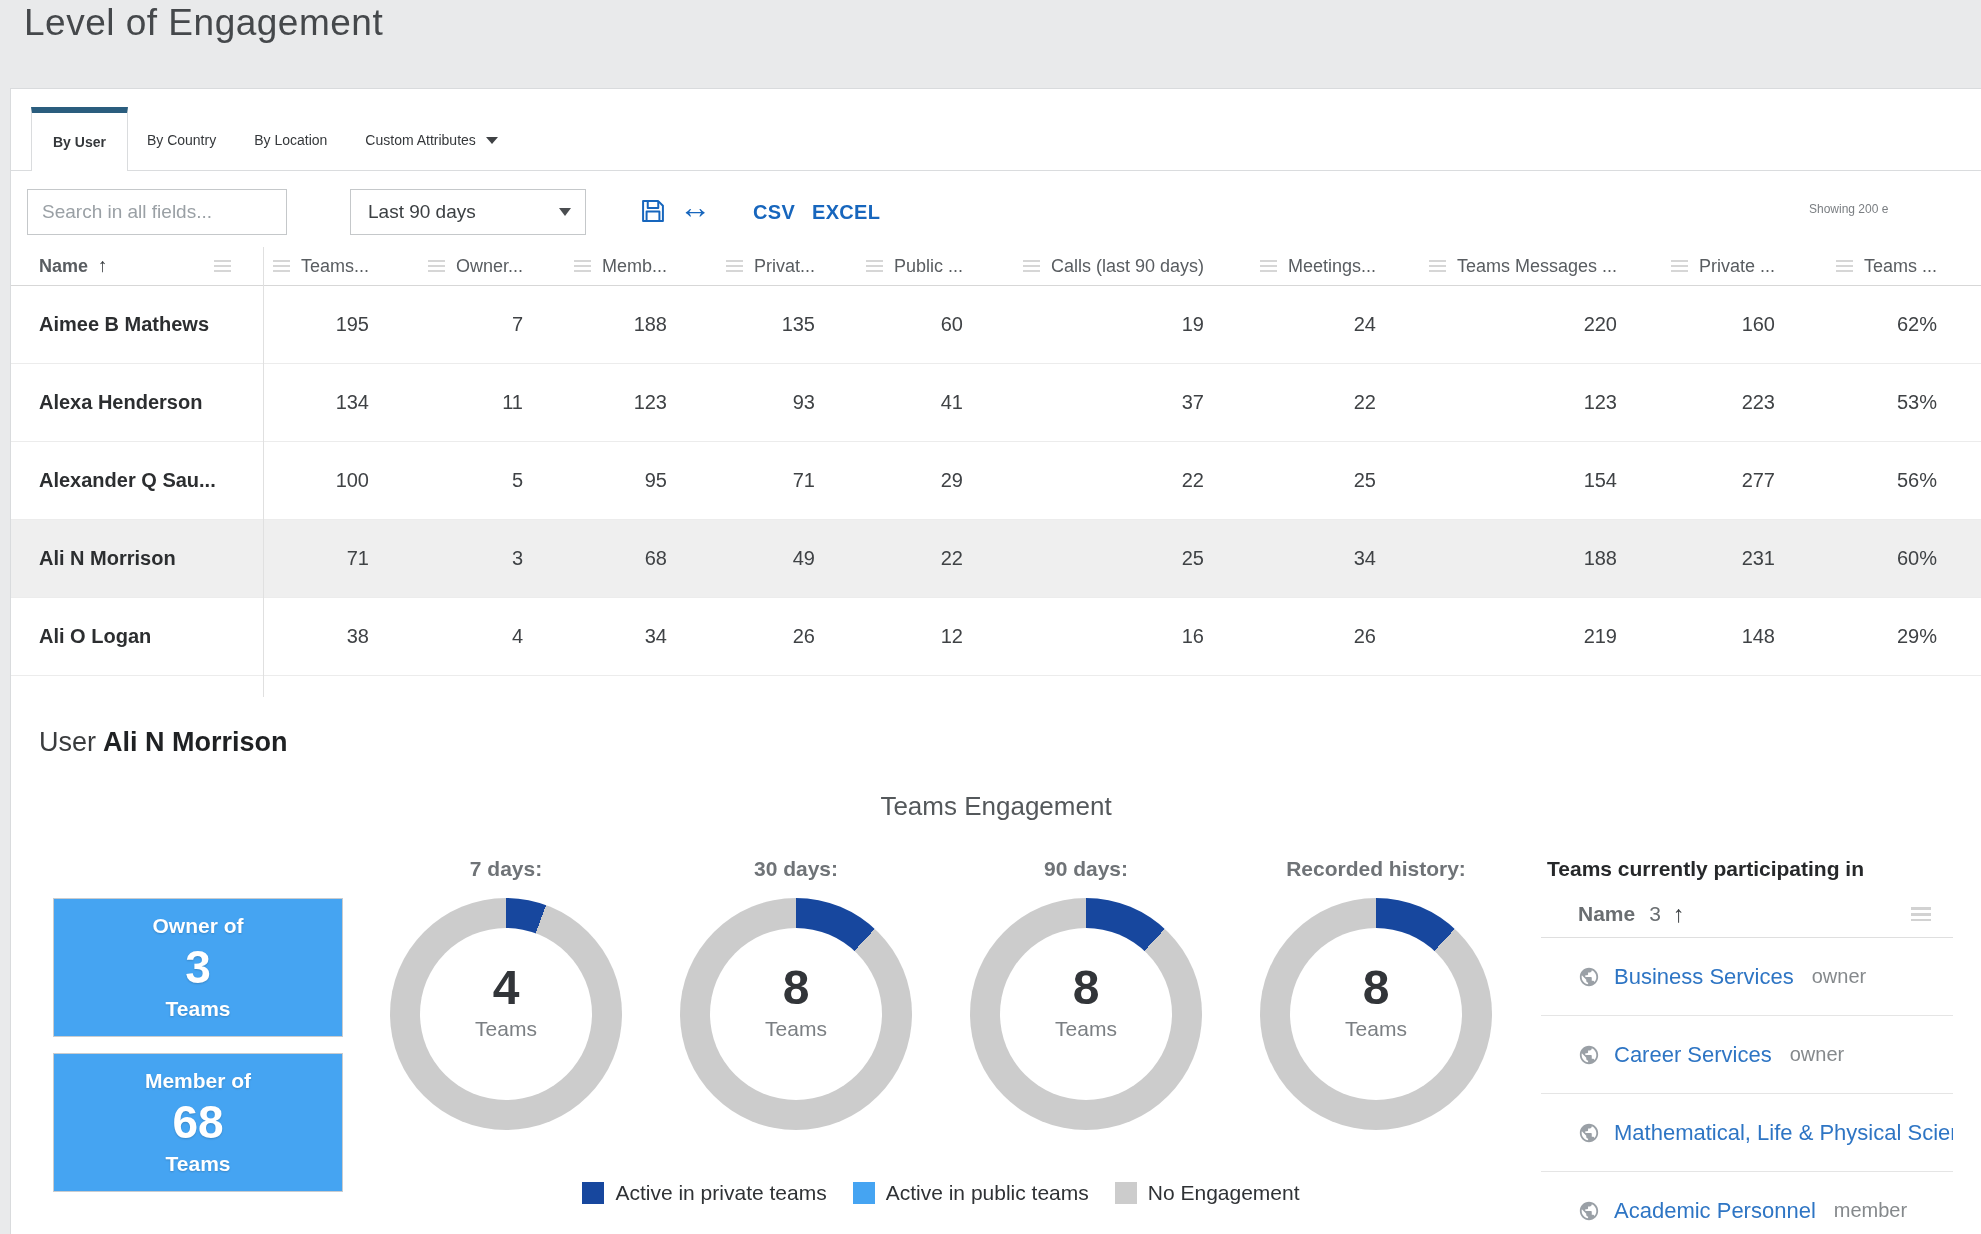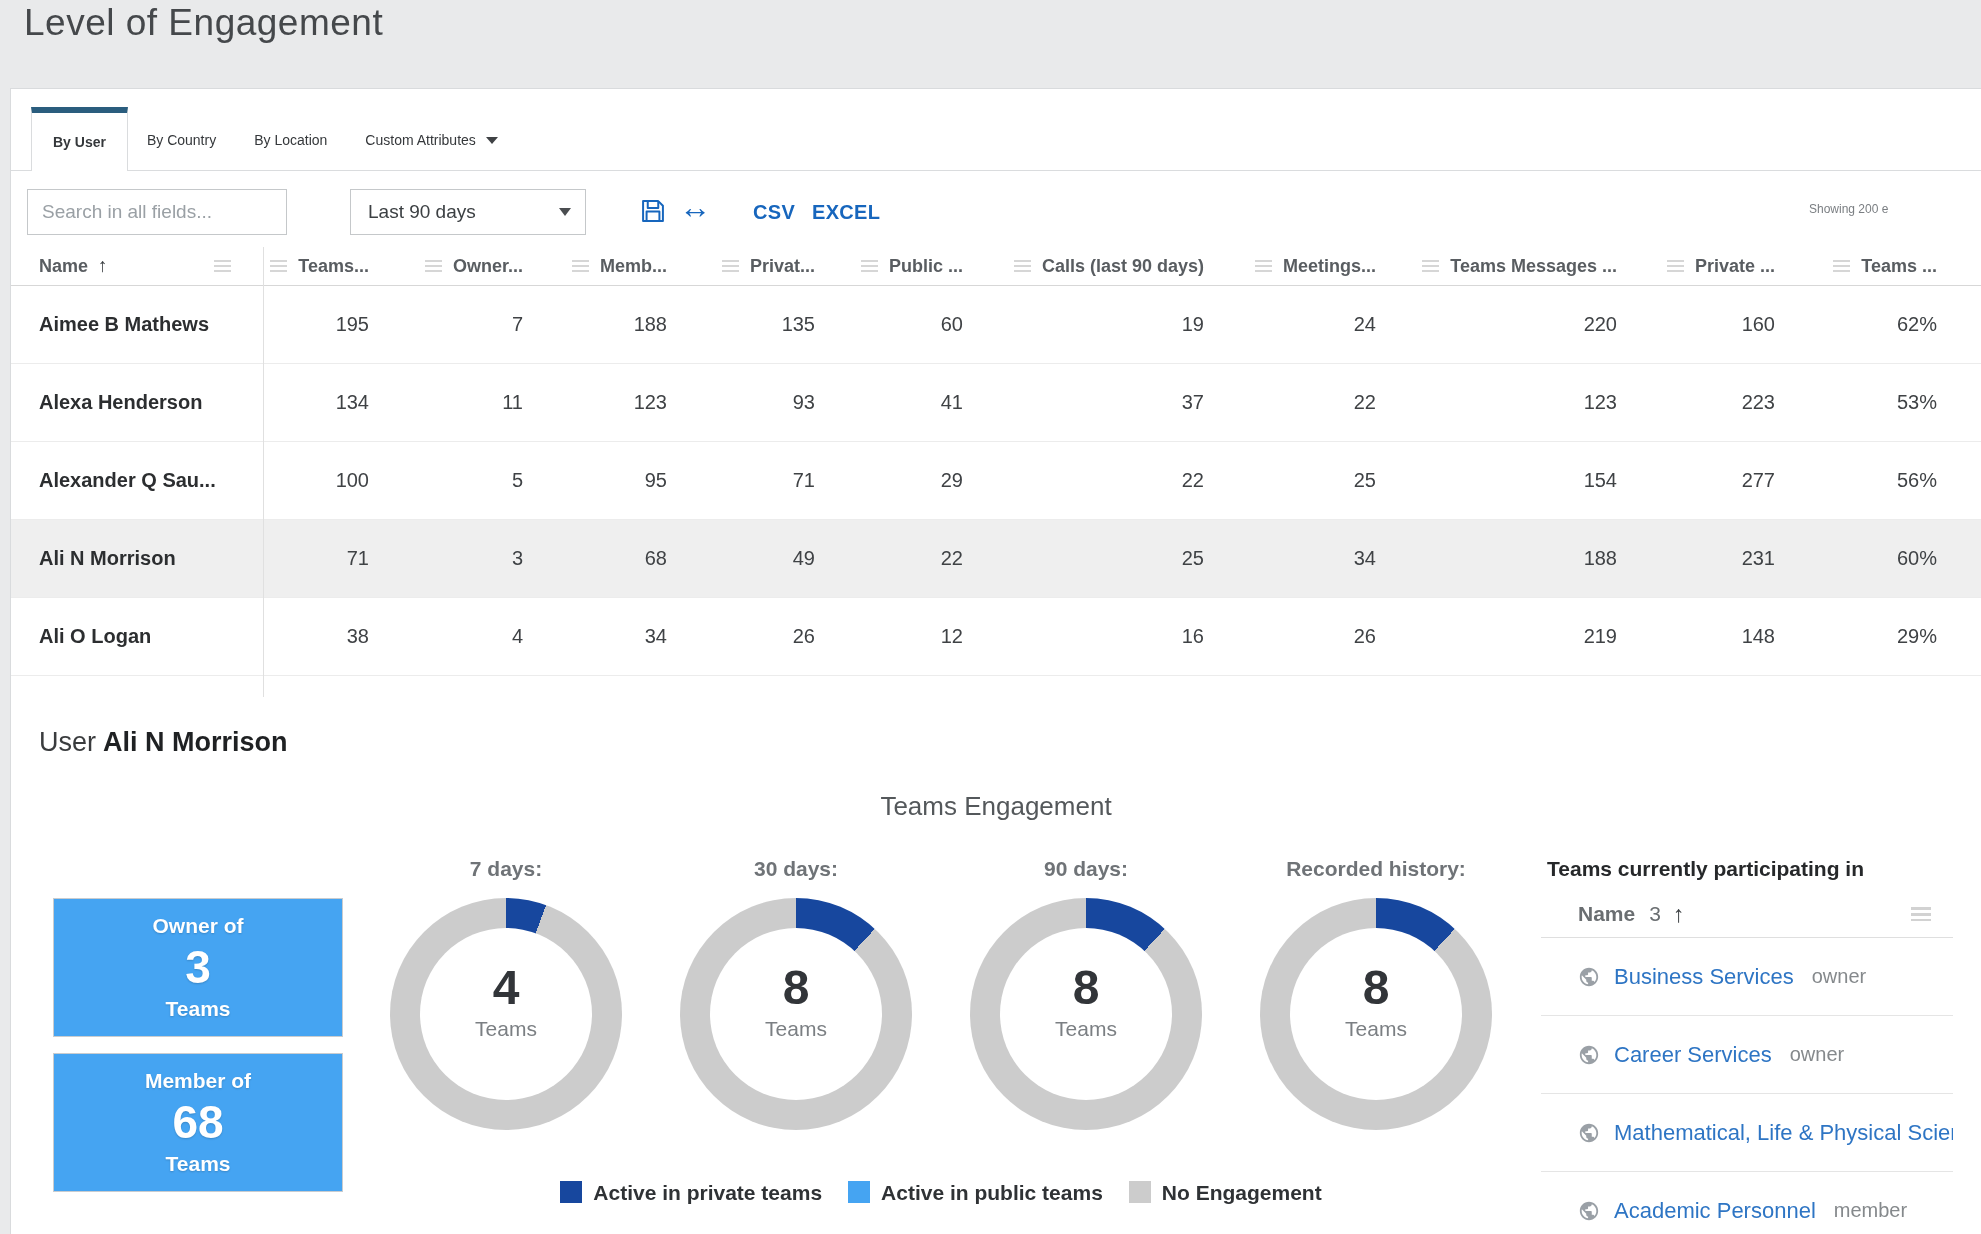--- a/index.html
+++ b/index.html
@@ -45,21 +45,21 @@
 
   
   .table{position:absolute;left:0;top:158px;right:0}
   .thead,.trow{display:grid;
      grid-template-columns:252px 106px 154px 144px 148px 148px 241px 172px 241px 158px 162px;
      align-items:center}
   .thead{height:38px;border-bottom:1px solid #d7d7d7}
   .hname{display:flex;align-items:center;gap:10px;padding-left:28px;font-weight:bold;
      color:#595d61;font-size:18px;cursor:pointer}
   .hname .ham{margin-left:auto;margin-right:32px}
-  .hcell{display:flex;align-items:center;justify-content:flex-end;gap:11px;font-weight:bold;
+  .hcell{display:flex;align-items:center;justify-content:flex-end;gap:11px;font-weight:normal;
      color:#595d61;font-size:18px;white-space:nowrap;cursor:pointer}
   .ham{display:inline-block;width:17px;height:12px;flex:none;
      background:repeating-linear-gradient(to bottom,#d6d6d6 0 2px,transparent 2px 5px)}
   .sort-arrow{font-size:19px;color:#3c4043;font-weight:normal}
   .trow{height:77px;border-bottom:1px solid #ececec;cursor:pointer}
   .trow.selected{background:#efefef}
   .name-cell{padding-left:28px;font-weight:bold;font-size:20px;color:#2c2e30;
      white-space:nowrap;overflow:hidden}
   .num{text-align:right;font-size:20px;color:#3f4245}
   .frozen-line{position:absolute;left:252px;top:0;width:1px;height:450px;background:#e0e0e0}
@@ -84,21 +84,21 @@
   .donut-label{font-size:21px;font-weight:bold;color:#6f7377;height:24px}
   .donut{margin-top:17px;width:232px;height:232px;border-radius:50%;position:relative}
   .donut::before{content:"";position:absolute;inset:30px;background:#fff;border-radius:50%}
   .donut-center{position:absolute;inset:0;display:flex;flex-direction:column;align-items:center;
      justify-content:center;transform:translateY(-12px)}
   .donut-value{font-size:48px;font-weight:bold;color:#323539;line-height:1.05}
   .donut-unit{font-size:21px;color:#7b7f83;margin-top:3px}
 
   .legend{position:absolute;left:379px;top:1092px;width:1102px;display:flex;
      justify-content:center;gap:26px}
-  .legend-item{display:flex;gap:11px;font-size:21px;font-weight:bold;color:#2f3235}
+  .legend-item{display:flex;align-items:center;gap:11px;font-size:21px;font-weight:normal;color:#2f3235}
   .swatch{width:22px;height:22px;flex:none}
 
   
   .panel{position:absolute;left:1530px;top:758px;width:412px}
   .panel-title{font-size:21px;font-weight:bold;color:#26282a;margin:10px 0 0 6px}
   .panel-head{display:flex;align-items:center;margin:18px 0 0 37px;height:30px;
      font-size:21px;color:#6a6e71}
   .panel-head .col{font-weight:bold;cursor:pointer}
   .panel-head .cnt{margin-left:14px}
   .panel-head .pa{margin-left:12px;font-size:23px;cursor:pointer}

